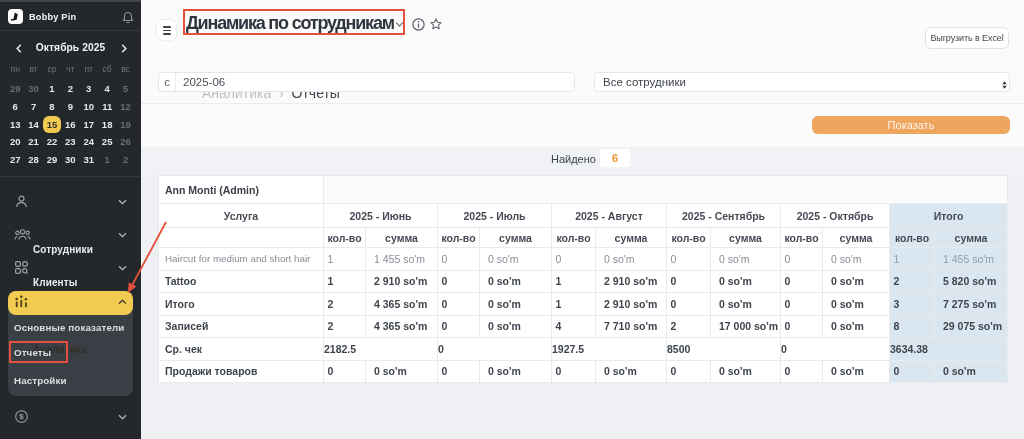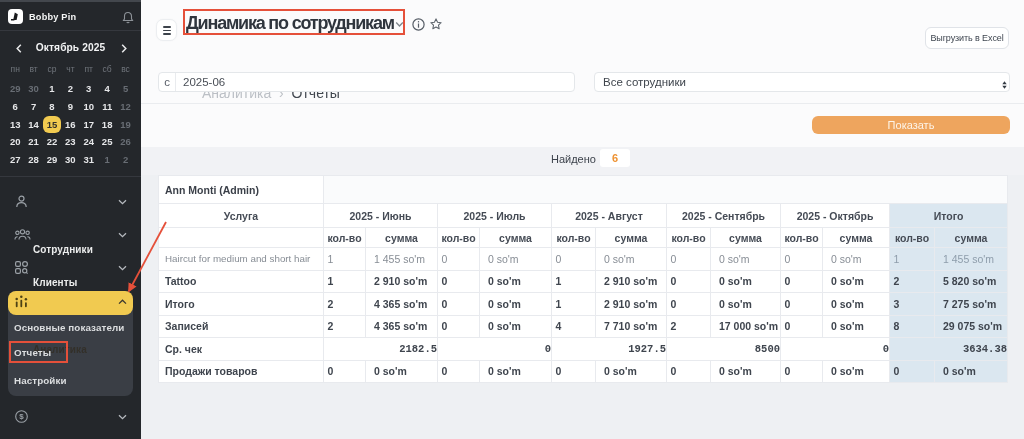--- a/index.html
+++ b/index.html
@@ -56,21 +56,21 @@
   .found { position:absolute; left:551px; top:153px; font-size:11px; color:#3c424b; }
   .foundbadge { position:absolute; left:600px; top:149px; width:30px; height:18px; background:#fff; border-radius:3px; text-align:center; line-height:18px; font-size:11px; font-weight:700; color:#ee9232; }
 
   
   #tbl { position:absolute; left:158px; top:175px; border-collapse:collapse; background:#fff; }
   #tbl td, #tbl th { border:1px solid #e8eaee; font-size:10.5px; padding:0; vertical-align:middle; white-space:nowrap; }
   #tbl .lbl { text-align:left; padding-left:6px; }
   #tbl th { font-weight:700; color:#454b55; text-align:center; }
   #tbl td.n { text-align:left; padding-left:3.5px; }
   #tbl td.s { text-align:left; padding-left:8px; }
-  #tbl td.c { text-align:right;font-family:Liberation Mono, monospace; }
+  #tbl td.c { text-align:left; }
   tr.b td { font-weight:700; color:#3f454e; }
   tr.g td { font-weight:400; color:#878d95; }
   td.blue, th.blue { background:#dbe7f0; }
   td.n.blue { padding-left:6px; }
   tr.g td.blue { color:#8e9dab; }
 
   
   svg.anno { position:absolute; left:0; top:0; width:1024px; height:439px; pointer-events:none; }
   .otch-box { position:absolute; left:9px; top:341px; width:59px; height:22px; border:2px solid #e5503a; }
 </style>

